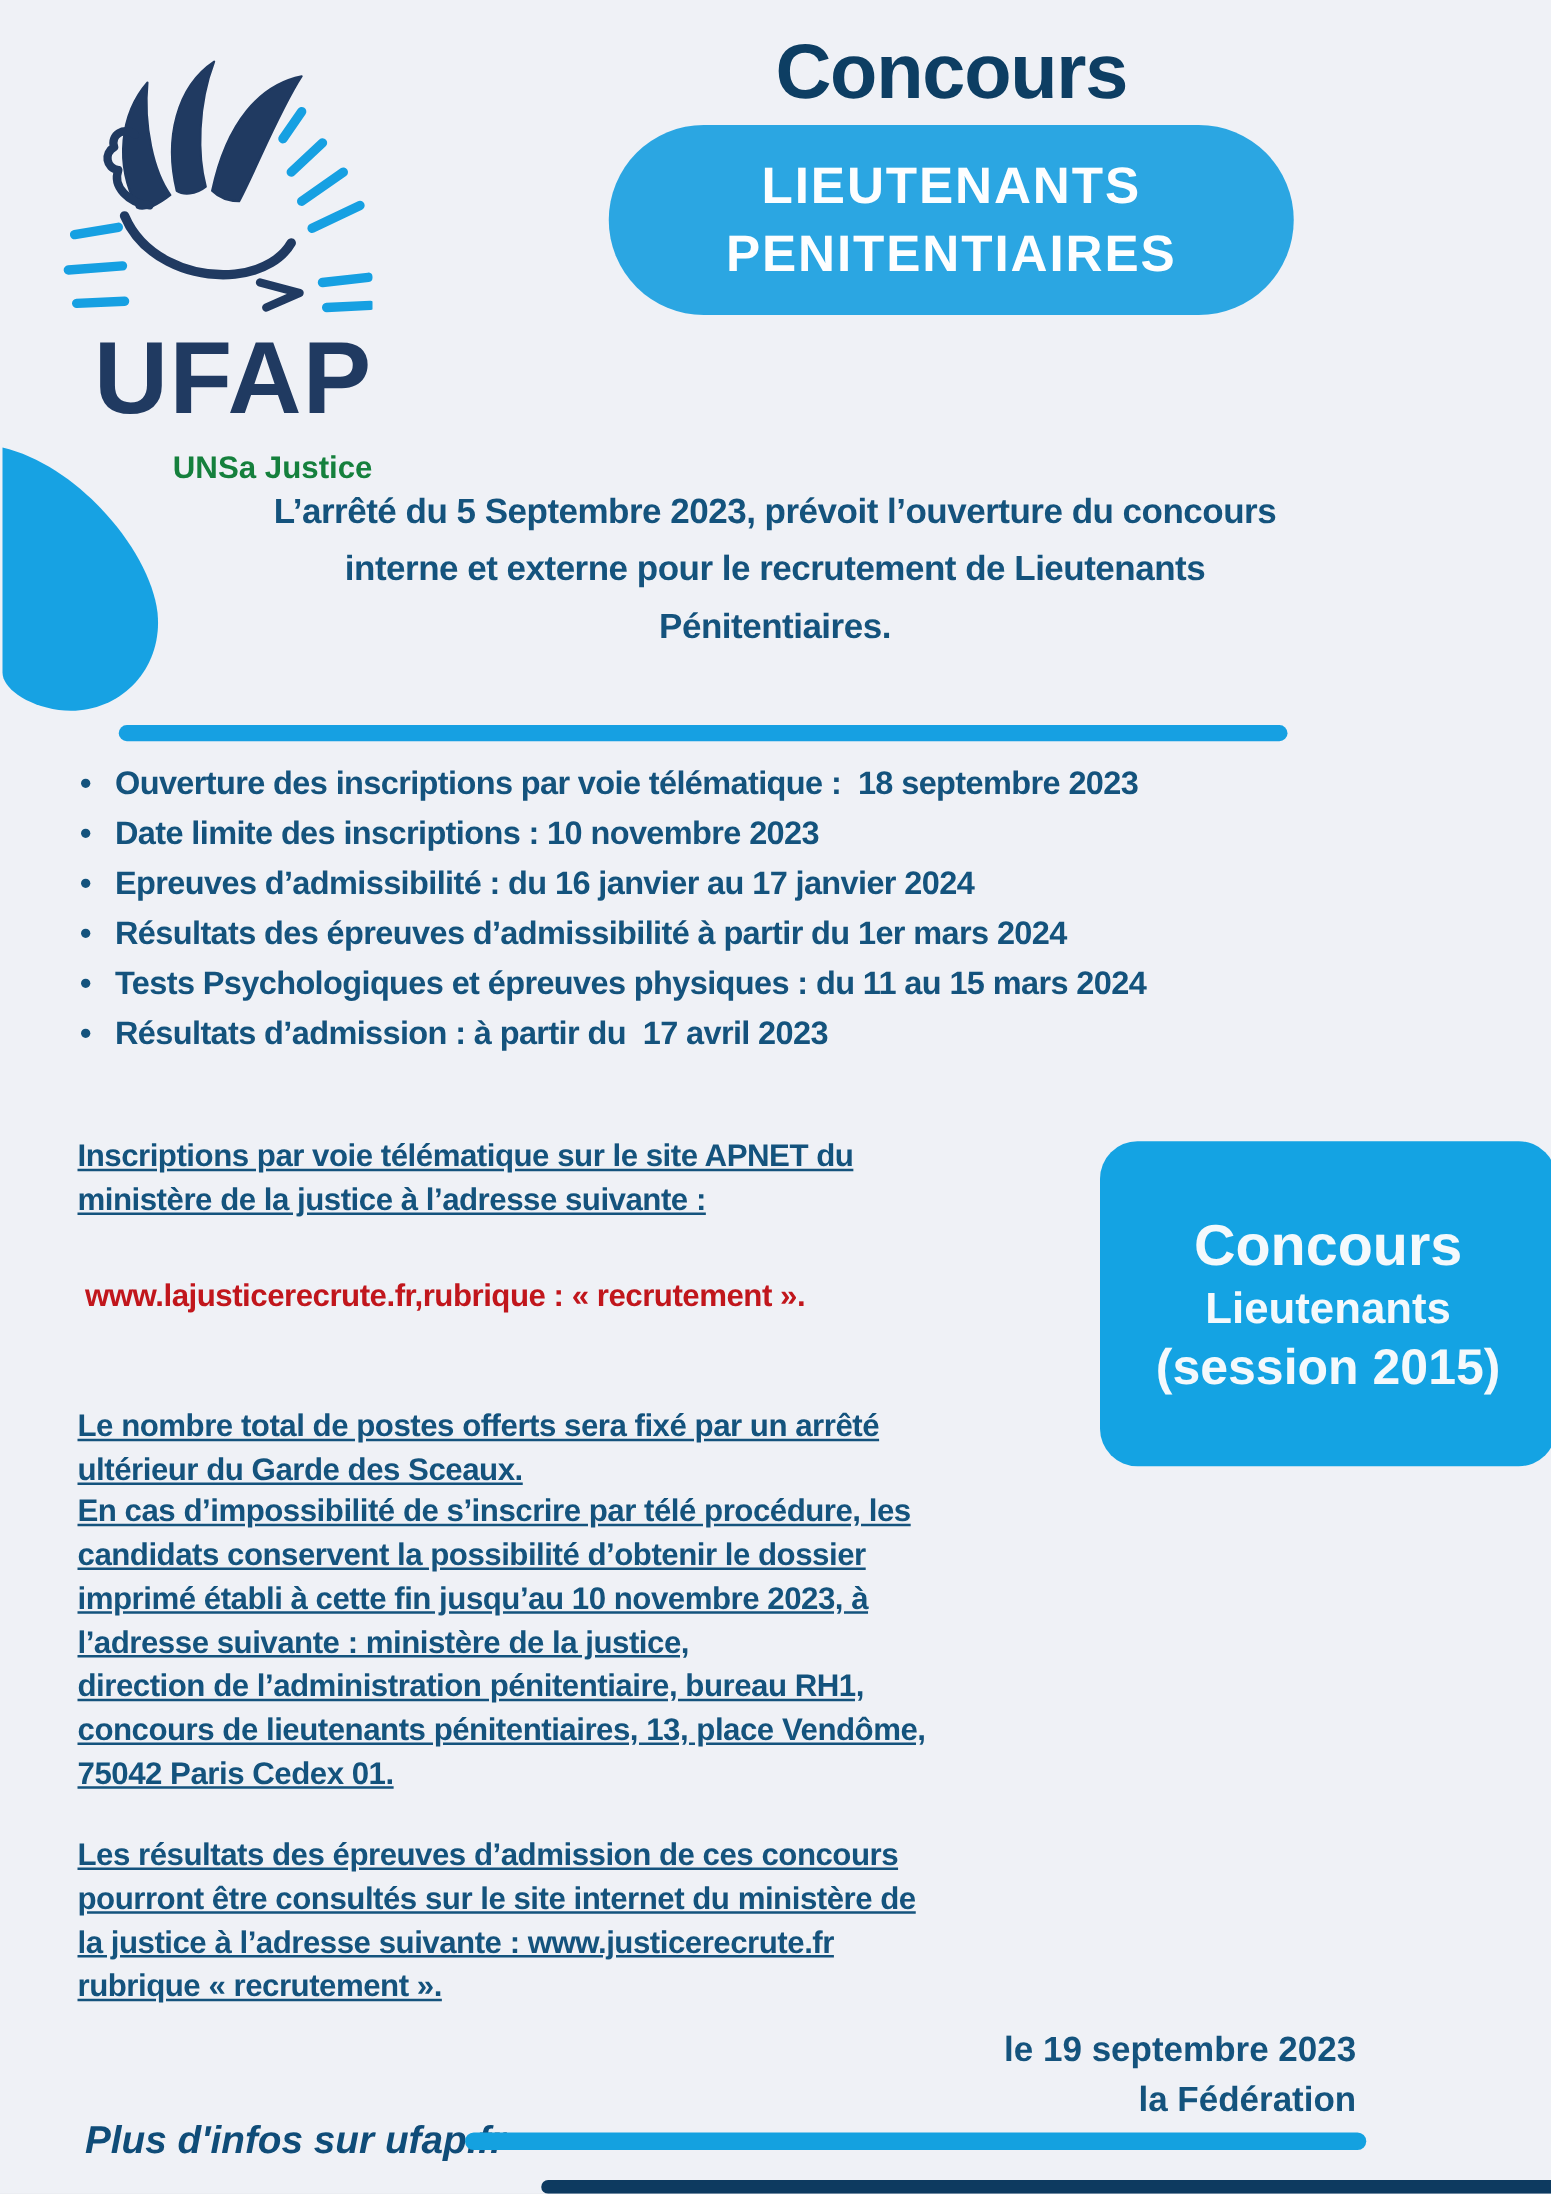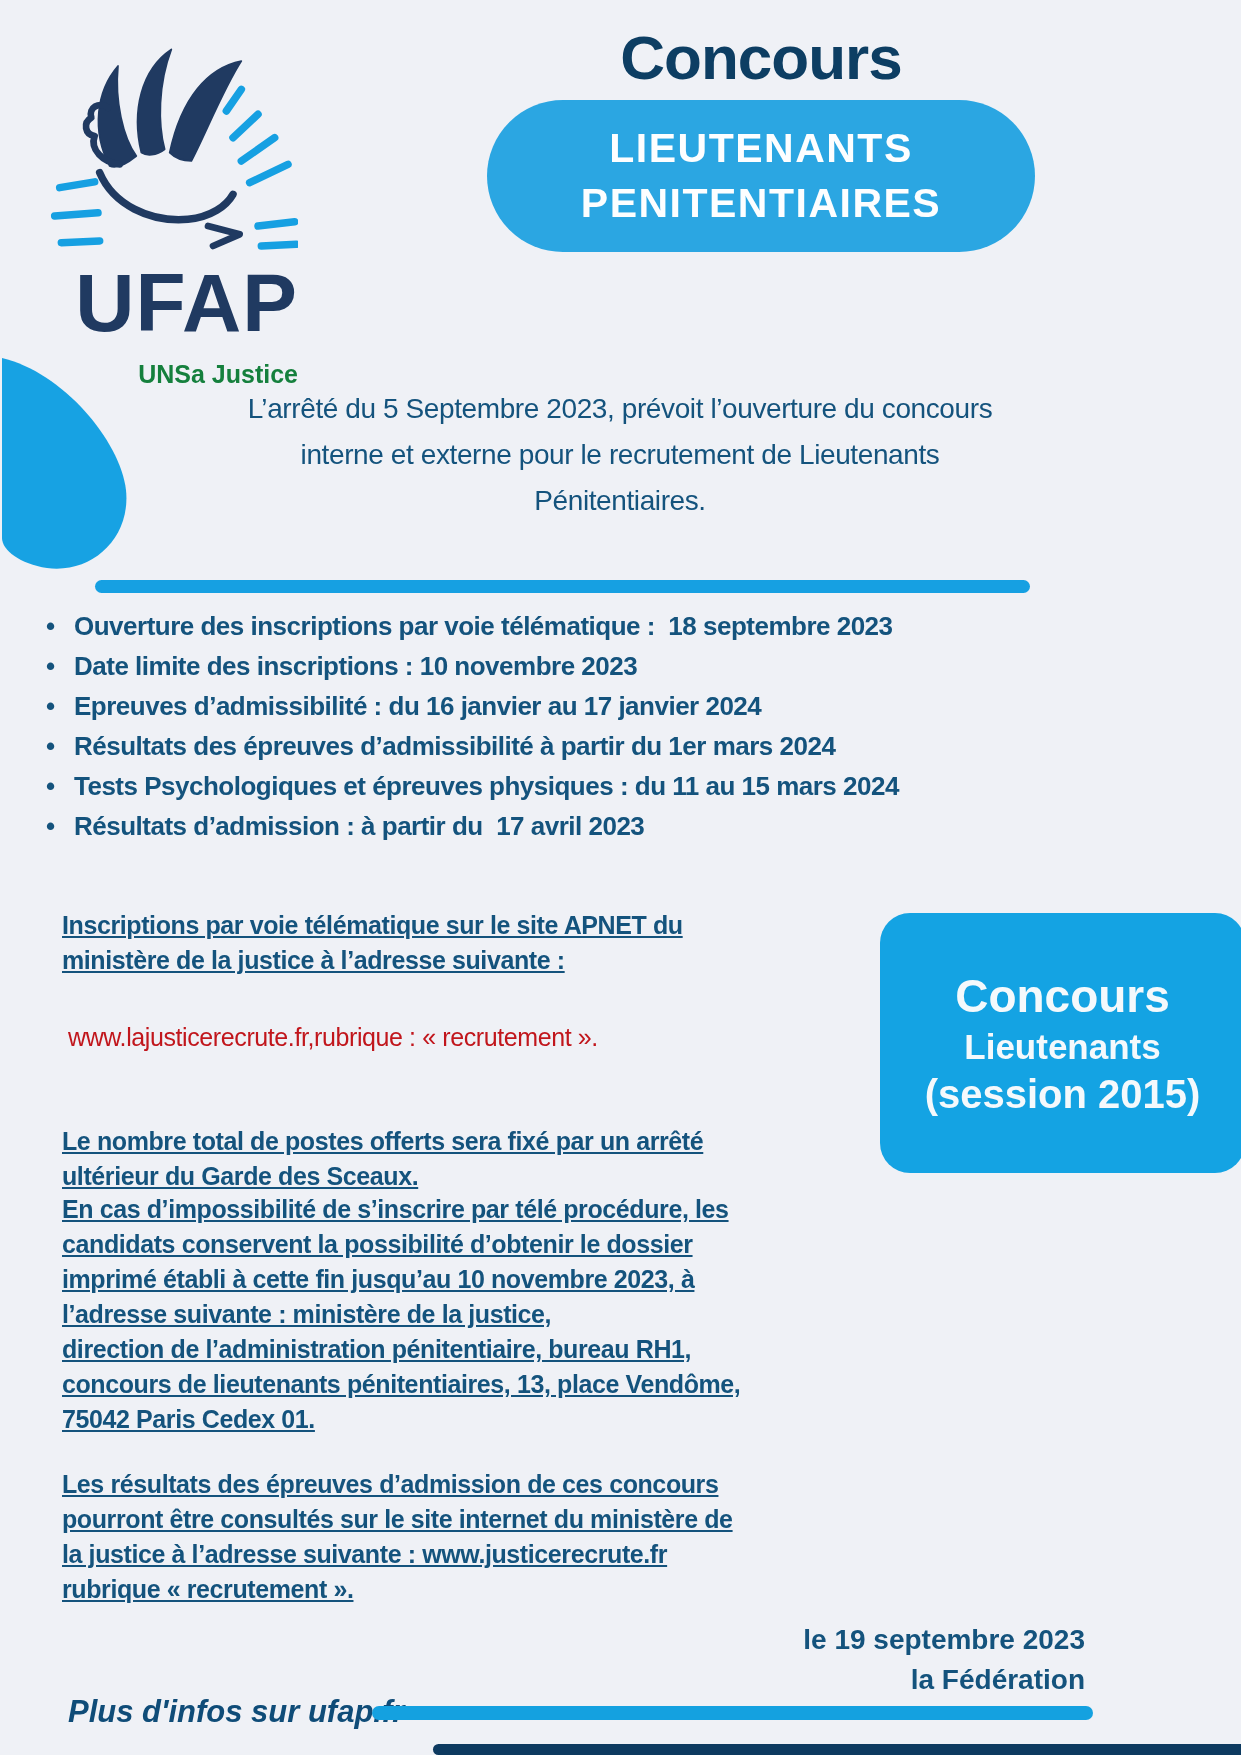--- a/index.html
+++ b/index.html
@@ -42,49 +42,49 @@
   }
   .header-pill .pill-line{
     color:#FDFEFF;font-size:41px;font-weight:800;letter-spacing:1.5px;
     line-height:1;
   }
   
   .teardrop{position:absolute;left:0;top:352px;}
   
   .intro{
     position:absolute;left:120px;top:386px;width:1000px;
-    text-align:center;font-size:28px;font-weight:400;line-height:46px;
+    text-align:center;font-size:28px;font-weight:700;line-height:46px;
     color:#14537D;white-space:pre-line;letter-spacing:-0.4px;
   }
   .divider{
     position:absolute;left:95px;top:580px;width:935px;height:13px;
     background:#16A0E2;border-radius:7px;
   }
   
   .bullets{
-    position:absolute;left:40px;top:606px;margin:0;padding:0;list-style:none;
+    position:absolute;left:58px;top:606px;margin:0;padding:0;list-style:none;
   }
   .bullets li{
     position:relative;padding-left:34px;line-height:40px;
     font-size:26px;font-weight:700;color:#14537D;letter-spacing:-0.5px;
     white-space:pre;
   }
   .bullets li::before{
     content:"\2022";position:absolute;left:6px;color:#14537D;
   }
   
   .para{
     position:absolute;left:62px;
     font-size:25px;font-weight:700;line-height:35px;color:#14537D;
     white-space:pre-line;letter-spacing:-0.4px;text-decoration:underline;
   }
   .para-apnet{top:908px;width:760px;}
   .link-red{
     position:absolute;left:68px;top:1020px;width:760px;
-    font-size:25px;font-weight:400;line-height:35px;color:#C1161C;
+    font-size:25px;font-weight:700;line-height:35px;color:#C1161C;
     letter-spacing:-0.4px;
   }
   .para-postes{top:1124px;width:800px;}
   .para-dossier{top:1192px;width:760px;}
   .para-resultats{top:1467px;width:760px;}
   
   .side-box{
     position:absolute;left:880px;top:913px;width:365px;height:260px;
     background:#14A3E3;border-radius:30px;
     display:flex;flex-direction:column;align-items:center;justify-content:center;

